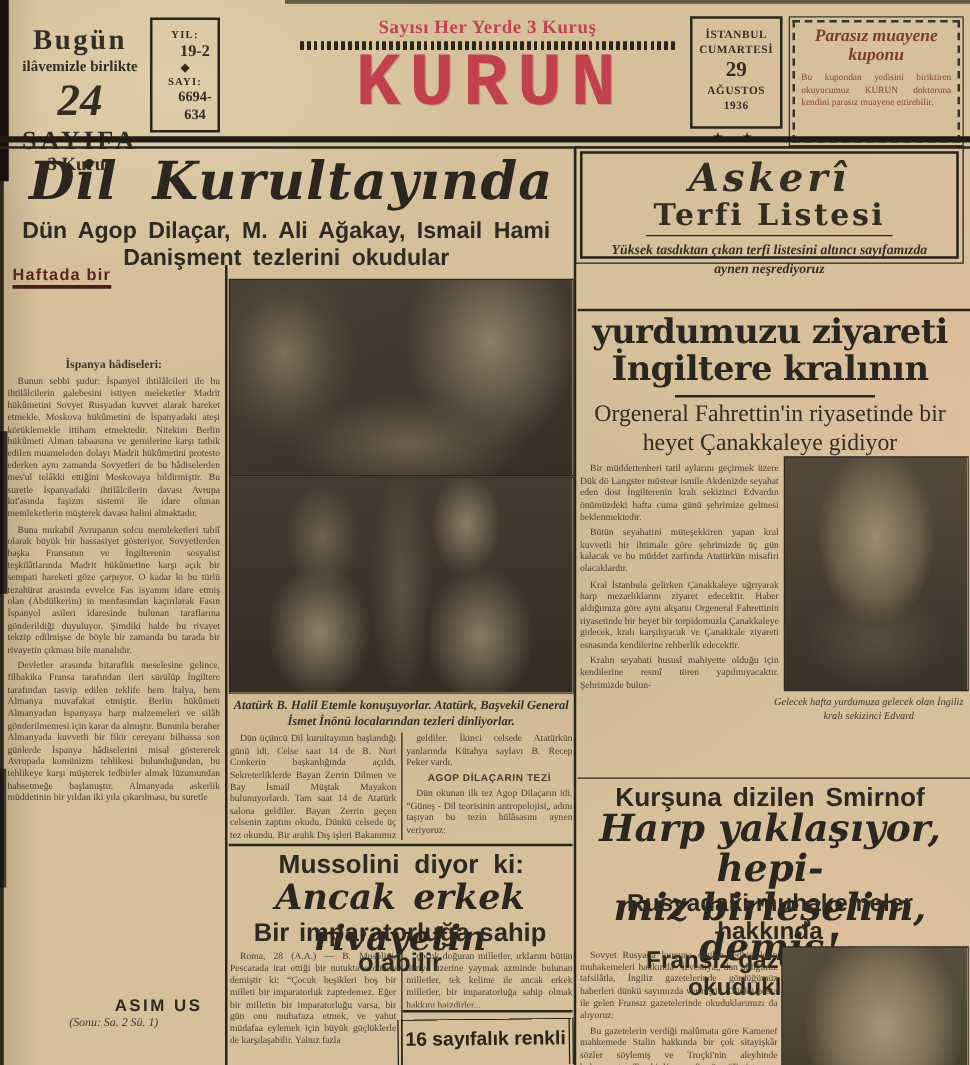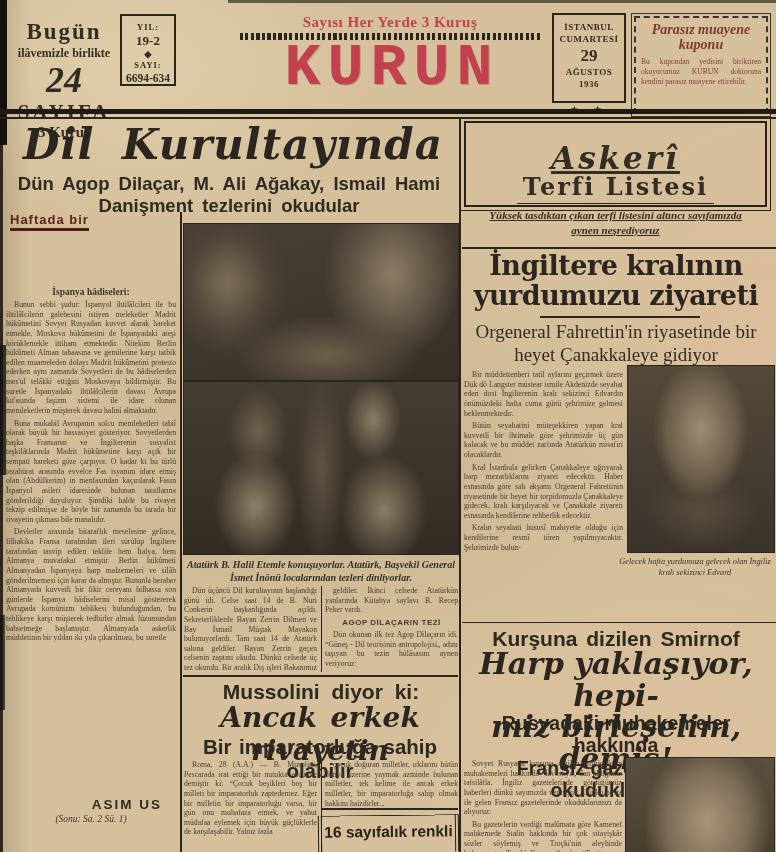--- a/index.html
+++ b/index.html
@@ -16,24 +16,24 @@
   .rule-h{position:absolute;background:#2a251d;height:1.5px;}
   .rule-v{position:absolute;background:#2a251d;width:1.5px;}
   .bar{position:absolute;background:#201c15;}
   
   .promo{left:12px;top:20px;width:104px;text-align:center;line-height:1.05;}
   .promo .l1{font-size:23px;font-weight:bold;letter-spacing:2px;}
   .promo .l2{font-size:12px;font-weight:bold;margin-top:3px;}
   .promo .num{font-size:36px;font-weight:bold;font-style:italic;margin-top:2px;}
   .promo .l3{font-size:21px;font-weight:bold;letter-spacing:3px;margin-top:1px;}
   .promo .l4{font-size:15px;font-weight:bold;margin-top:2px;}
-  .issuebox{left:120px;top:14px;width:56px;height:72px;border:2px solid #2a251d;
+  .issuebox{left:120px;top:14px;width:56px;height:92px;border:2px solid #2a251d;
     text-align:center;font-weight:bold;padding-top:6px;box-sizing:border-box;line-height:1.25;}
   .issuebox .sm{font-size:8.5px;letter-spacing:1px;}
-  .issuebox .md{font-size:13px;}
+  .issuebox .md{font-size:13px;margin-left:16px;}
   .issuebox .dia{font-size:9px;}
   .tagline{left:230px;top:14px;width:320px;text-align:center;color:#bf4350;
     font-size:15px;font-weight:bold;letter-spacing:.5px;}
   .stripes{left:240px;top:33px;width:300px;height:7px;
     background:repeating-linear-gradient(90deg,#2c261e 0 3px,rgba(0,0,0,0) 3px 5.5px);}
   .kurun{left:232px;top:34px;width:320px;text-align:center;color:#c2414e;
     font-family:Liberation Mono, monospace;font-weight:bold;font-size:60px;letter-spacing:7px;
     text-shadow:1px 1px 0 rgba(120,30,40,.25);}
   .datebox{left:552px;top:13px;width:74px;height:90px;border:2px solid #2a251d;
     text-align:center;font-weight:bold;box-sizing:border-box;padding-top:7px;line-height:1.3;}
@@ -45,21 +45,21 @@
     color:#7e3a30;padding:4px 5px 0 5px;}
   .coupon .t{font-size:14px;font-weight:bold;font-style:italic;line-height:1.1;}
   .coupon .b{font-size:7.5px;line-height:1.35;margin-top:4px;text-align:justify;color:#84443a;}
   
   .lead-h{left:10px;top:120px;width:446px;text-align:center;font-family:"DejaVu Serif",serif;
     font-style:italic;font-weight:bold;font-size:42px;letter-spacing:1px;word-spacing:12px;color:#2b261f;}
   .lead-sub{left:0px;top:173px;width:458px;text-align:center;font-family:"Liberation Sans",sans-serif;
     font-weight:bold;font-size:18.5px;line-height:1.18;word-spacing:4px;color:#2f2a22;}
   
   .askeri{left:464px;top:121px;width:303px;height:86px;border:2.5px solid #262119;
-    outline:1.5px solid #262119;outline-offset:3px;box-sizing:border-box;text-align:center;padding-top:20px;text-decoration:underline;}
+    outline:1.5px solid #262119;outline-offset:3px;box-sizing:border-box;text-align:center;padding-top:5px;}
   .askeri .a1{font-family:"DejaVu Serif",serif;font-style:italic;font-weight:bold;font-size:31px;
     letter-spacing:3px;line-height:1.0;}
   .askeri .a2{font-family:"DejaVu Serif",serif;font-weight:bold;font-size:24px;letter-spacing:2px;
     line-height:1.1;border-bottom:1px solid #2a251d;display:inline-block;padding:0 6px 3px 6px;}
   .askeri .a3{font-style:italic;font-weight:bold;font-size:11px;line-height:1.3;margin-top:4px;padding:0 10px;}
   
   .kicker-left{left:10px;top:212px;font-family:"Liberation Sans",sans-serif;font-weight:bold;
     font-size:13px;color:#5d241c;border-bottom:3px solid #4a1f18;padding-bottom:1px;letter-spacing:1px;}
   .lc-title{left:6px;top:232px;width:170px;font-family:"Liberation Sans",sans-serif;font-weight:bold;
     font-size:19.5px;line-height:1.25;word-spacing:5px;color:#2d2820;}
@@ -229,29 +229,29 @@
   </div>
   <div class="rule-v" style="left:321px;top:760px;height:92px;width:1px;"></div>
   <div class="abs mus-col2 bodytext">
     <p>çocuk doğuran milletler, ırklarını bütün dünya üzerine yaymak azminde bulunan milletler, tek kelime ile ancak erkek milletler, bir imparatorluğa sahip olmak hakkını haizdirler.„</p>
   </div>
   <div class="rule-h" style="left:322px;top:808px;width:136px;"></div>
   <div class="abs promo16">16 sayıfalık renkli</div>
 
   <div class="rule-h" style="left:462px;top:247px;width:314px;"></div>
   <div class="abs ing-head">
+    <div>yurdumuzu ziyareti</div>
     <div>İngiltere kralının</div>
-    <div>yurdumuzu ziyareti</div>
   </div>
   <div class="abs ing-rule"></div>
   <div class="abs ing-sub">Orgeneral Fahrettin'in riyasetinde bir heyet Çanakkaleye gidiyor</div>
   <div class="abs ing-body bodytext">
     <p>Bir müddettenberi tatil aylarını geçirmek üzere Dük dö Langster müstear ismile Akdenizde seyahat eden dost İngilterenin kralı sekizinci Edvardın önümüzdeki hafta cuma günü şehrimize gelmesi beklenmektedir.</p>
     <p>Bütün seyahatini müteşekkiren yapan kral kuvvetli bir ihtimale göre şehrimizde üç gün kalacak ve bu müddet zarfında Atatürkün misafiri olacaklardır.</p>
-    <p>Kral İstanbula gelirken Çanakkaleye uğrıyarak harp mezarlıklarını ziyaret edecektir. Haber esnasında göre salı akşamı Orgeneral Fahrettinin riyasetinde bir heyet bir torpidomuzla Çanakkaleye gidecek, kralı karşılıyacak ve Çanakkale ziyareti esnasında kendilerine rehberlik edecektir.</p>
+    <p>Kral İstanbula gelirken Çanakkaleye uğrıyarak harp mezarlıklarını ziyaret edecektir. Haber aldığımıza göre aynı akşamı Orgeneral Fahrettinin riyasetinde bir heyet bir torpidomuzla Çanakkaleye gidecek, kralı karşılıyacak ve Çanakkale ziyareti esnasında kendilerine rehberlik edecektir.</p>
     <p>Kralın seyahati hususî mahiyette olduğu için kendilerine resmî tören yapılmıyacaktır. Şehrimizde bulun-</p>
   </div>
   <div class="photo ph-dots p-king"></div>
   <div class="abs king-cap">Gelecek hafta yurdumuza gelecek olan İngiliz kralı sekizinci Edvard</div>
 
   <div class="rule-h" style="left:462px;top:622px;width:314px;height:1px;"></div>
   <div class="abs smi-kick">Kurşuna dizilen Smirnof</div>
   <div class="abs smi-head">
     <div>Harp yaklaşıyor, hepi-</div>
     <div>miz birleşelim, demiş!</div>

